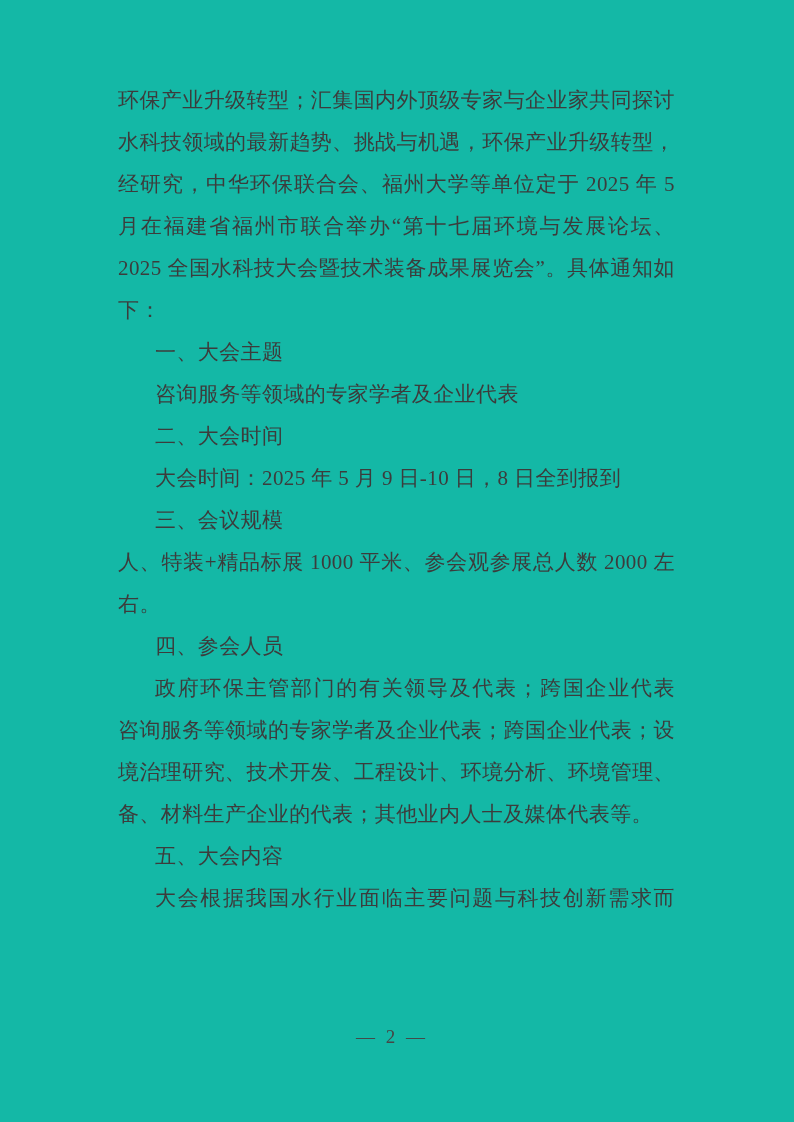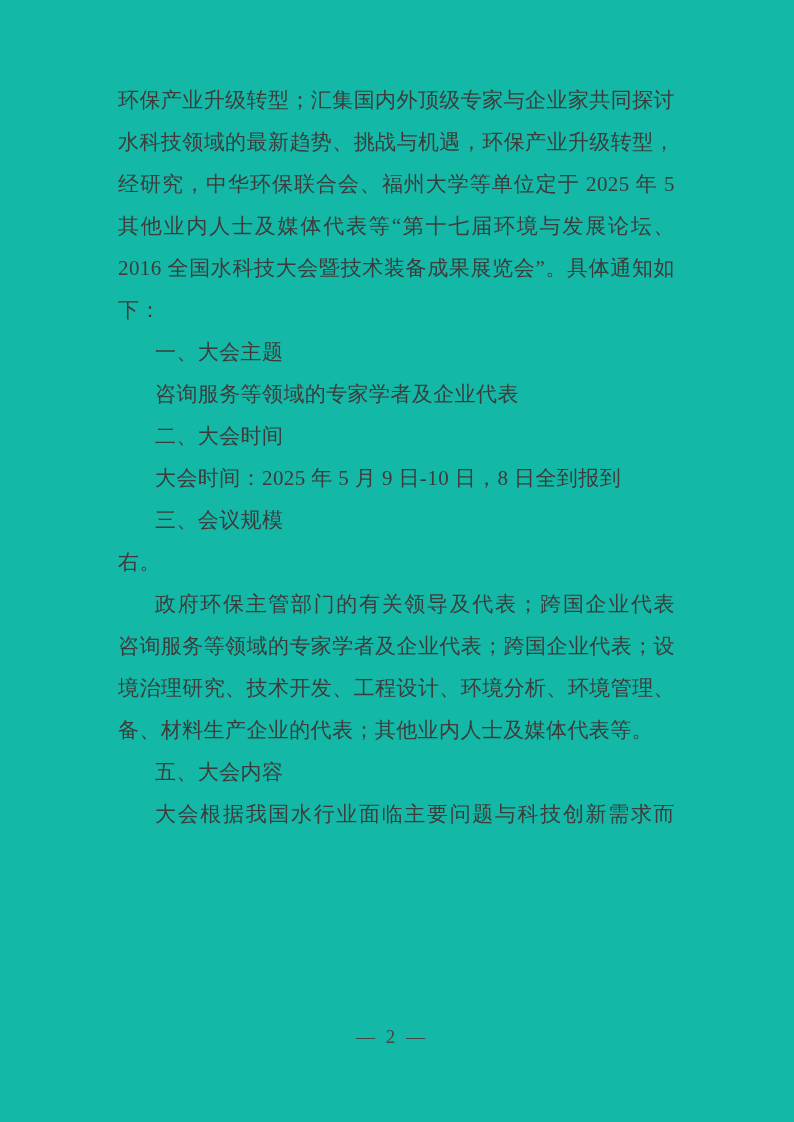--- a/index.html
+++ b/index.html
@@ -51,29 +51,31 @@
   }
 </style>
 </head>
 <body>
 
 <div class="page">
   <div class="content">
     <div class="line j">环保产业升级转型；汇集国内外顶级专家与企业家共同探讨</div>
     <div class="line j">水科技领域的最新趋势、挑战与机遇，环保产业升级转型，</div>
     <div class="line j">经研究，中华环保联合会、福州大学等单位定于 2025 年 5</div>
-    <div class="line j">其他业内人士及媒体代表等“第十七届环境与发展论坛、</div>
-    <div class="line j">2016 全国水科技大会暨技术装备成果展览会”。具体通知如</div>
+    <div class="line j">月在福建省福州市联合举办“第十七届环境与发展论坛、</div>
+    <div class="line j">2025 全国水科技大会暨技术装备成果展览会”。具体通知如</div>
     <div class="line">下：</div>
     <div class="line in">一、大会主题</div>
     <div class="line in">咨询服务等领域的专家学者及企业代表</div>
     <div class="line in">二、大会时间</div>
     <div class="line in">大会时间：2025 年 5 月 9 日-10 日，8 日全到报到</div>
     <div class="line in">三、会议规模</div>
+    <div class="line j">人、特装+精品标展 1000 平米、参会观参展总人数 2000 左</div>
     <div class="line">右。</div>
+    <div class="line in">四、参会人员</div>
     <div class="line in j">政府环保主管部门的有关领导及代表；跨国企业代表</div>
     <div class="line j">咨询服务等领域的专家学者及企业代表；跨国企业代表；设</div>
     <div class="line j">境治理研究、技术开发、工程设计、环境分析、环境管理、</div>
     <div class="line">备、材料生产企业的代表；其他业内人士及媒体代表等。</div>
     <div class="line in">五、大会内容</div>
     <div class="line in j">大会根据我国水行业面临主要问题与科技创新需求而</div>
   </div>
 
   <div class="footer">— 2 —</div>
 </div>

